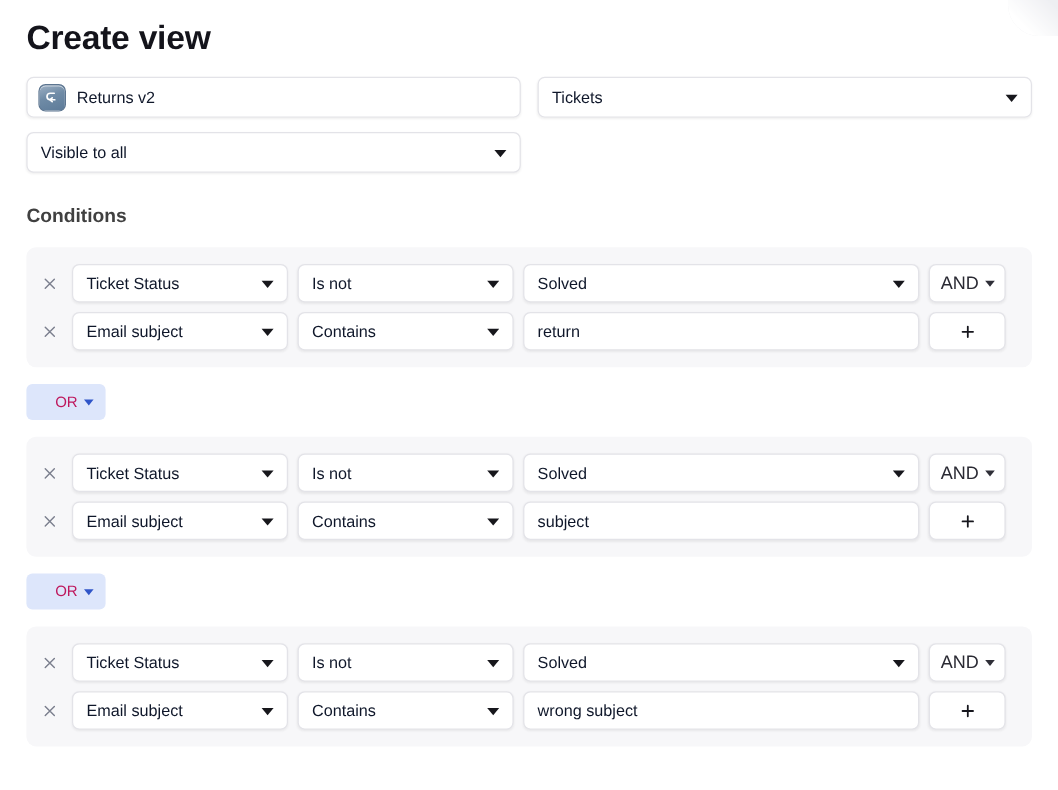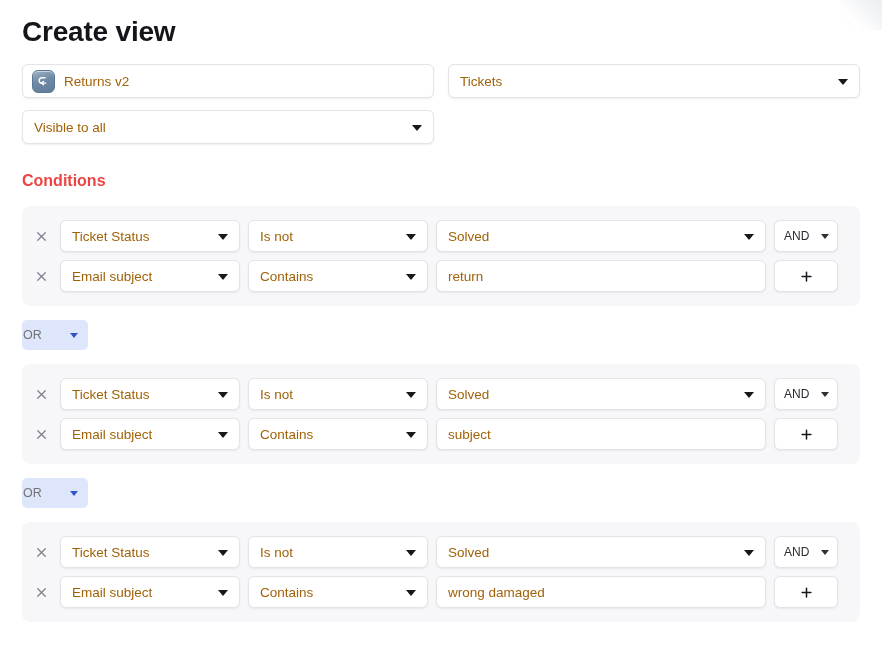--- a/index.html
+++ b/index.html
@@ -58,21 +58,21 @@
     box-sizing: border-box;
     height: 32px;
     background: #ffffff;
     border: 1px solid #e3e3e8;
     border-radius: 6px;
     box-shadow: 0 1px 2px rgba(22,22,29,.07);
     display: flex;
     align-items: center;
     padding: 0 30px 0 11px;
     font-size: 13.5px;
-    color: #a16207;
+    color: #0f172a;
     white-space: nowrap;
     overflow: hidden;
   }
   .field.tall { height: 34px; }
   .field .caret {
     position: absolute;
     right: 11px;
     top: 50%;
     width: 0; height: 0;
     margin-top: -2px;
@@ -108,21 +108,21 @@
   .name-icon svg { display: block; }
   .type-field { width: 412px; }
 
   .visibility-row { margin-top: 12px; }
   .visibility-field { width: 412px; }
 
   
   .section-title {
     font-size: 16px;
     font-weight: 700;
-    color: #ef4444;
+    color: #404040;
     margin: 26px 0 0 0;
     line-height: 22px;
   }
 
   .group {
     margin-top: 14px;
     background: #f7f7f9;
     border-radius: 8px;
     padding: 10px 10px 10px 8px;
     box-sizing: border-box;
@@ -145,21 +145,21 @@
     cursor: pointer;
     background: transparent;
     border: 0;
     padding: 0;
   }
   .remove-btn svg { display: block; }
 
   .f-attribute { width: 180px; }
   .f-operator  { width: 180px; }
   .f-value     { width: 330px; }
-  .f-logic     { width: 64px; padding-left: 9px; padding-right: 24px; font-size: 12px; color: #2a2a33; }
+  .f-logic     { width: 64px; padding-left: 9px; padding-right: 24px; font-size: 15px; color: #2a2a33; }
   .f-logic .caret { right: 8px; border-top-color: #2f2f38; border-left-width: 4px; border-right-width: 4px; border-top-width: 5px; }
 
   .add-btn {
     width: 64px;
     height: 32px;
     box-sizing: border-box;
     background: #ffffff;
     border: 1px solid #e3e3e8;
     border-radius: 6px;
     box-shadow: 0 1px 2px rgba(22,22,29,.07);
@@ -174,25 +174,25 @@
   
   .or-chip {
     margin-top: 14px;
     width: 66px;
     height: 30px;
     box-sizing: border-box;
     background: #dde6fb;
     border-radius: 5px;
     display: flex;
     align-items: center;
-    padding: 0 1px;
+    padding: 0 24px;
     position: relative;
     cursor: pointer;
     font-size: 12.5px;
-    color: #737373;
+    color: #be185d;
   }
   .or-chip .caret {
     position: absolute;
     right: 10px;
     top: 50%;
     margin-top: -2px;
     width: 0; height: 0;
     border-left: 4px solid transparent;
     border-right: 4px solid transparent;
     border-top: 5px solid #2f55c8;
@@ -372,21 +372,21 @@
           </button>
           <div class="field f-attribute">
             <span>Email subject</span>
             <span class="caret"></span>
           </div>
           <div class="field f-operator">
             <span>Contains</span>
             <span class="caret"></span>
           </div>
           <div class="field f-value plain">
-            <span>wrong damaged</span>
+            <span>wrong subject</span>
           </div>
           <button class="add-btn">
             <svg width="15" height="15" viewBox="0 0 24 24" aria-hidden="true">
               <path d="M12 5 V19 M5 12 H19" fill="none" stroke="#16161d" stroke-width="2.4" stroke-linecap="round"></path>
             </svg>
           </button>
         </div>
       </div>
     </div>
 

